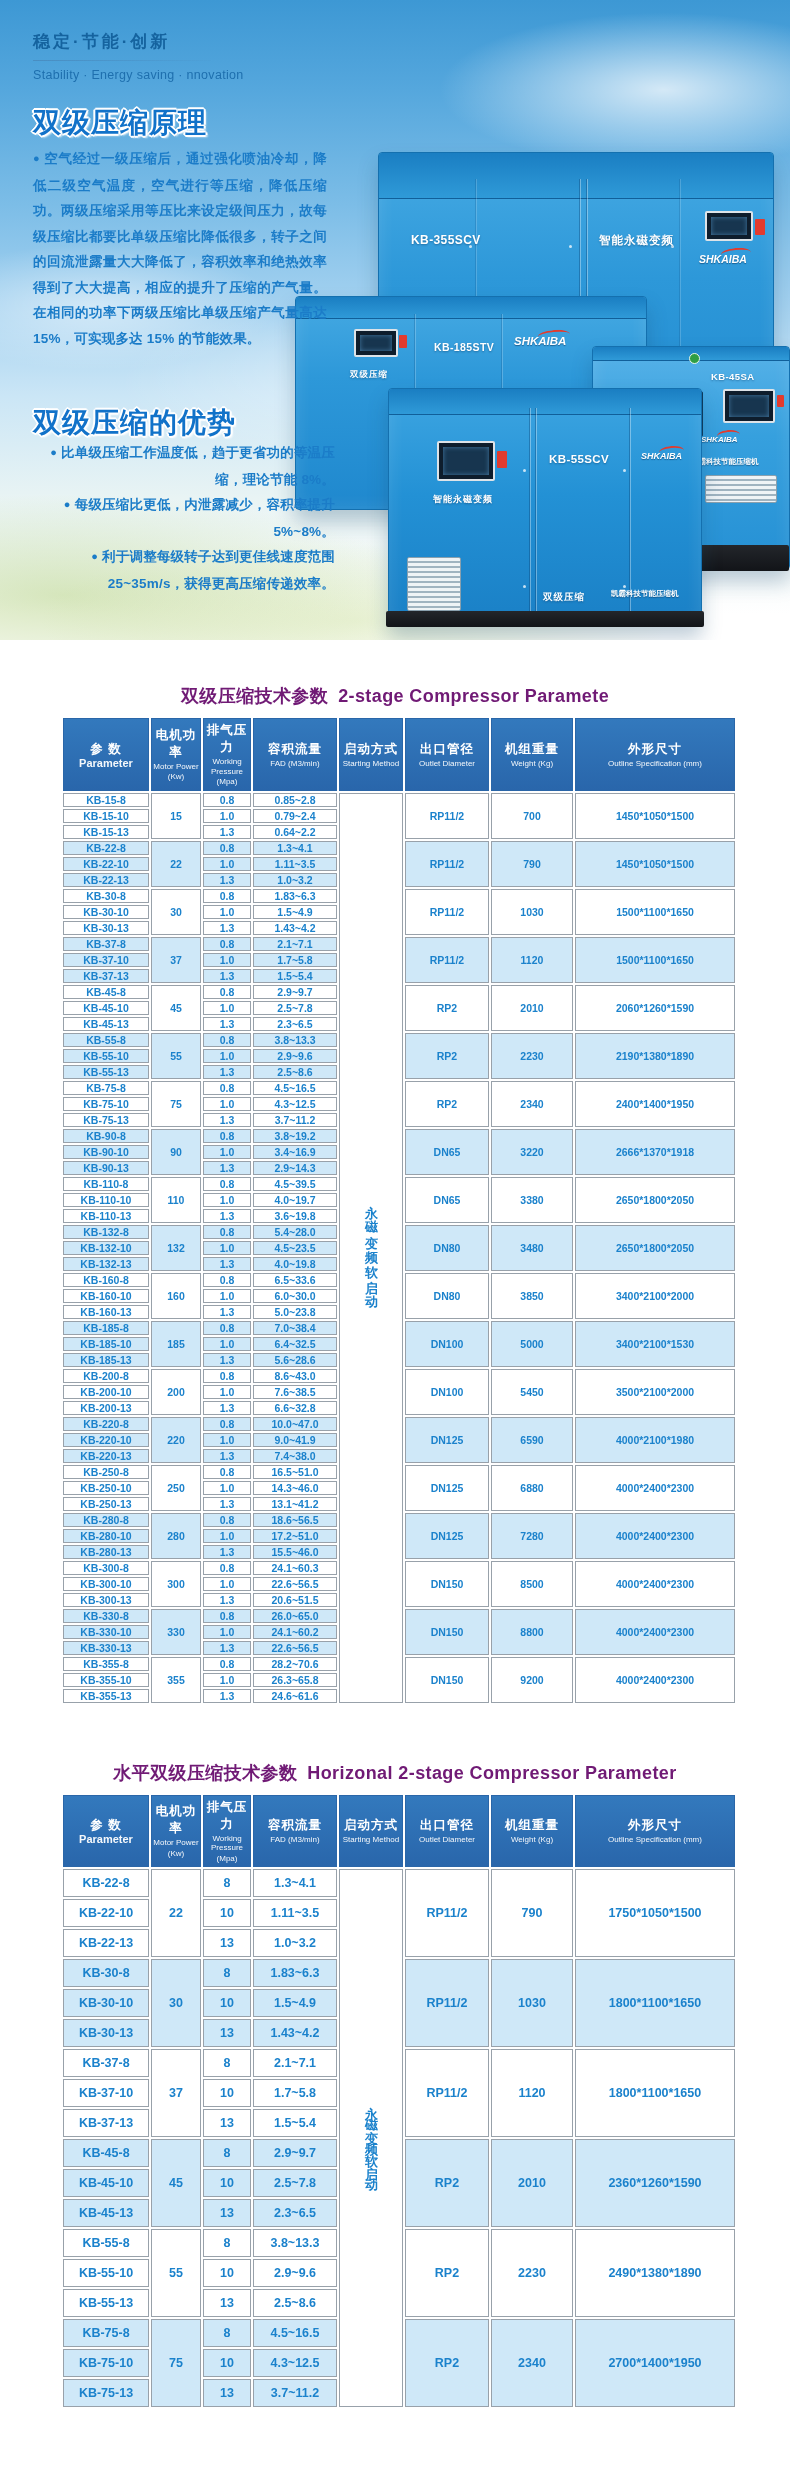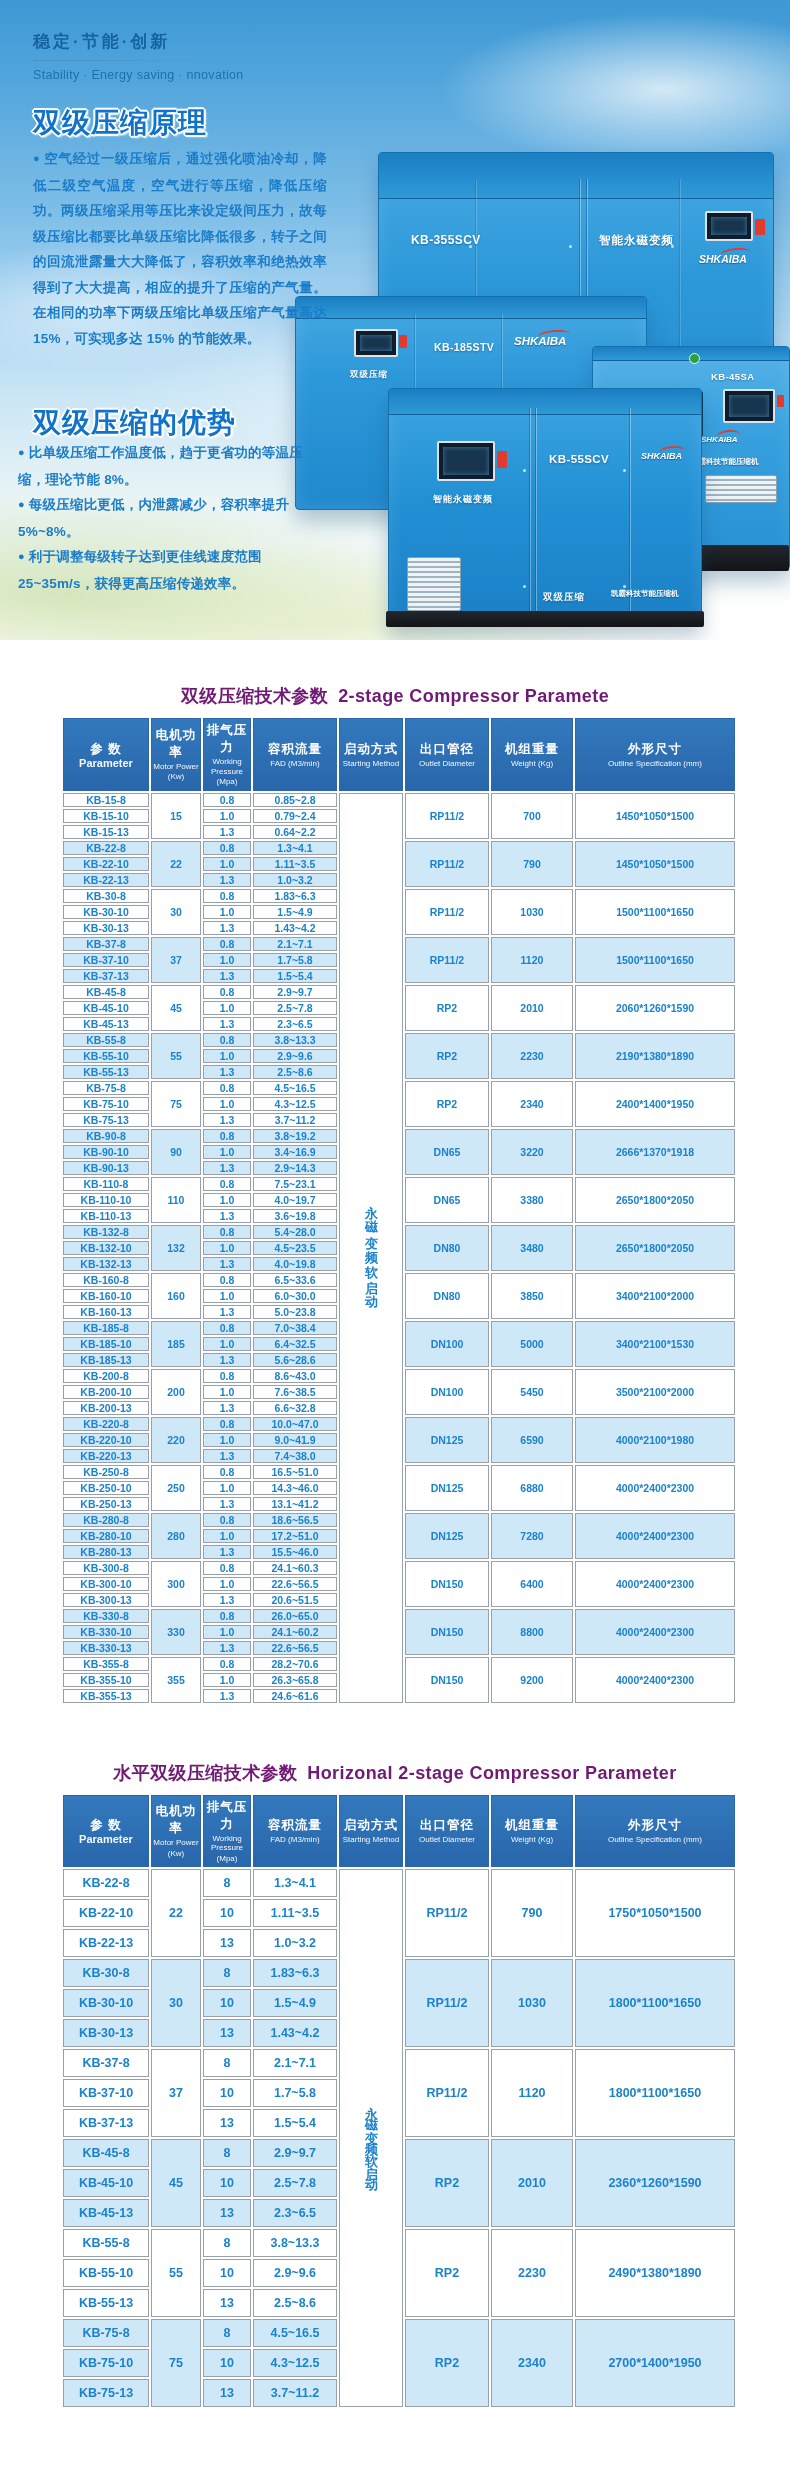--- a/index.html
+++ b/index.html
@@ -24,21 +24,21 @@
 
   .sec-title { position:absolute; left:33px; font-size:28px; font-weight:700; color:#1172c9; letter-spacing:1px;
     text-shadow:-2px 0 #fff,2px 0 #fff,0 -2px #fff,0 2px #fff,-1px -1px #fff,1px -1px #fff,-1px 1px #fff,2px 2px 2px rgba(255,255,255,.9); }
   #principle-title { top:104px; }
   #advantage-title { top:404px; }
   .para { position:absolute; left:33px; top:146px; width:294px; font-size:13.5px; line-height:25.5px;
     color:#1b7cc8; font-weight:600; letter-spacing:.2px; text-align:justify; }
   .bullet { font-size:11px; margin-right:4px; position:relative; top:-1px; }
   .adv-item { width:302px; font-size:13.5px; line-height:25.5px; color:#1b7cc8; font-weight:600;
     letter-spacing:.2px; }
-  .adv-list { position:absolute; left:18px; top:440px; }
+  .adv-list { position:absolute; left:33px; top:440px;text-align:right; }
 
   
   .machines { position:absolute; left:0; top:0; width:790px; height:544px; }
   .machine { position:absolute; border-radius:4px; border:1px solid #1470af;
     background:linear-gradient(180deg,#46aae3 0%, #2d98d9 38%, #1f88ce 100%);
     box-shadow:0 12px 20px rgba(25,75,115,.28), inset 0 0 18px rgba(255,255,255,.12); }
   .topband { position:absolute; left:0; top:0; right:0; background:linear-gradient(180deg,#1a7ec2,#2f9ad8);
     border-bottom:1px solid rgba(10,70,120,.55); border-radius:3px 3px 0 0; }
   .vline { position:absolute; top:8%; bottom:4%; width:1px; background:rgba(8,60,110,.35);
     box-shadow:1px 0 0 rgba(255,255,255,.35); }
@@ -397,21 +397,21 @@
           </tr>
           <tr>
             <td class=" stripe">KB-90-13</td>
             <td class=" stripe">1.3</td>
             <td class=" stripe">2.9~14.3</td>
           </tr>
           <tr>
             <td class="">KB-110-8</td>
             <td rowspan="3" class="">110</td>
             <td class="">0.8</td>
-            <td class="">7.5~23.1</td>
+            <td class="">4.5~39.5</td>
             <td rowspan="3" class="">DN65</td>
             <td rowspan="3" class="">3380</td>
             <td rowspan="3" class="">2650*1800*2050</td>
           </tr>
           <tr>
             <td class="">KB-110-10</td>
             <td class="">1.0</td>
             <td class="">4.0~19.7</td>
           </tr>
           <tr>
@@ -551,21 +551,21 @@
             <td class=" stripe">KB-280-13</td>
             <td class=" stripe">1.3</td>
             <td class=" stripe">15.5~46.0</td>
           </tr>
           <tr>
             <td class="">KB-300-8</td>
             <td rowspan="3" class="">300</td>
             <td class="">0.8</td>
             <td class="">24.1~60.3</td>
             <td rowspan="3" class="">DN150</td>
-            <td rowspan="3" class="">6400</td>
+            <td rowspan="3" class="">8500</td>
             <td rowspan="3" class="">4000*2400*2300</td>
           </tr>
           <tr>
             <td class="">KB-300-10</td>
             <td class="">1.0</td>
             <td class="">22.6~56.5</td>
           </tr>
           <tr>
             <td class="">KB-300-13</td>
             <td class="">1.3</td>

